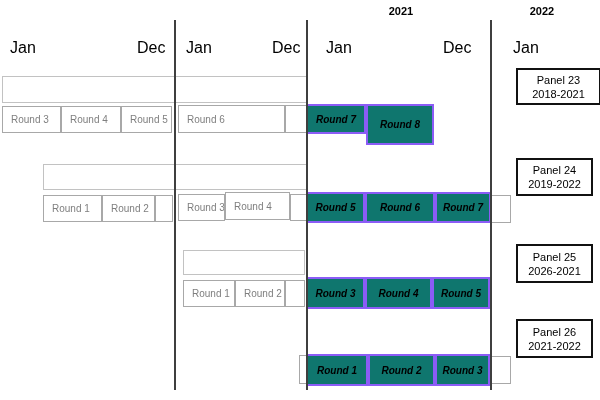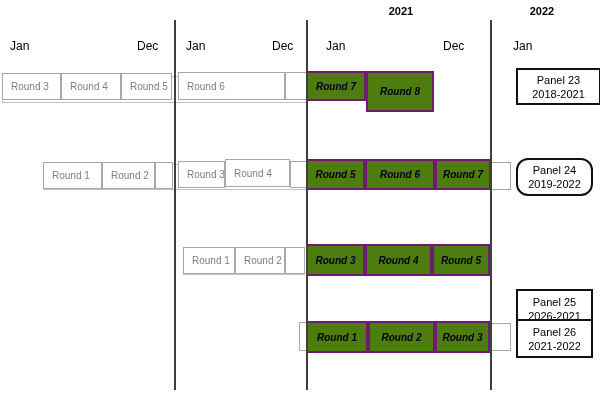--- a/index.html
+++ b/index.html
@@ -4,40 +4,40 @@
 <style>
   html,body{margin:0;padding:0;background:#fff;}
   #diagram{
     position:relative;width:600px;height:400px;background:#ffffff;overflow:hidden;
     font-family:"Liberation Sans",sans-serif;-webkit-font-smoothing:antialiased;
   }
   .year-label{
     position:absolute;width:80px;text-align:center;font-size:11px;font-weight:bold;color:#000;
   }
   .month-label{
-    position:absolute;font-size:12px;color:#000;
+    position:absolute;font-size:16px;color:#000;
   }
   .vline{
     position:absolute;width:2px;background:#3f3f3f;
   }
   .underlay{
     position:absolute;background:#fff;border:1px solid #c2c2c2;box-sizing:border-box;
   }
   .seg{
     position:absolute;box-sizing:border-box;display:flex;align-items:center;
-    white-space:nowrap;overflow:hidden;
+    white-space:nowrap;overflow:hidden;margin-top:33px;
   }
   .seg.white{
     background:#fff;border:1px solid #a8a8a8;color:#7f7f7f;font-size:10px;padding-left:8px;
   }
   .seg.empty{
     background:#fff;border:1px solid #a8a8a8;
   }
   .seg.gray{
-    background:#4d7c0f;border:2px solid #701a75;color:#000;font-size:10px;
+    background:#0f766e;border:2px solid #8b5cf6;color:#000;font-size:10px;
     font-weight:bold;font-style:italic;justify-content:center;padding-left:0;
   }
   .panel-box{
     position:absolute;background:#fff;border:2px solid #111;box-sizing:border-box;
     display:flex;flex-direction:column;justify-content:center;align-items:center;
     font-size:11px;line-height:14px;color:#000;text-align:center;
   }
 </style>
 </head>
 <body>
@@ -59,32 +59,32 @@
     <div class="seg white" style="left: 43px; top: 162px; width: 59px; height: 27px;">Round 1</div>
     <div class="seg white" style="left: 102px; top: 162px; width: 53px; height: 27px;">Round 2</div>
     <div class="seg empty" style="left: 155px; top: 162px; width: 18px; height: 27px;"></div>
     <div class="seg white" style="left: 178px; top: 161px; width: 47px; height: 27px;">Round 3</div>
     <div class="seg white" style="left: 225px; top: 159px; width: 65px; height: 28px;">Round 4</div>
     <div class="seg empty" style="left: 290px; top: 161px; width: 17px; height: 27px;"></div>
     <div class="seg gray" style="left: 306px; top: 159px; width: 59px; height: 31px;">Round 5</div>
     <div class="seg gray" style="left: 365px; top: 159px; width: 70px; height: 31px;">Round 6</div>
     <div class="seg gray" style="left: 435px; top: 159px; width: 56px; height: 31px;">Round 7</div>
     <div class="seg empty" style="left: 490px; top: 162px; width: 21px; height: 28px;"></div>
-    <div class="panel-box" style="left: 516px; top: 158px; width: 77px; height: 38px; border-radius: 12px;">
+    <div class="panel-box" style="left: 516px; top: 158px; width: 77px; height: 38px;">
       <span>Panel 24</span>
       <span>2019-2022</span>
     </div>
     <div class="underlay" style="left: 183px; top: 250px; width: 122px; height: 25px;"></div>
     <div class="seg white" style="left: 183px; top: 247px; width: 52px; height: 27px;">Round 1</div>
     <div class="seg white" style="left: 235px; top: 247px; width: 50px; height: 27px;">Round 2</div>
     <div class="seg empty" style="left: 285px; top: 247px; width: 20px; height: 27px;"></div>
     <div class="seg gray" style="left: 306px; top: 244px; width: 59px; height: 32px;">Round 3</div>
     <div class="seg gray" style="left: 365px; top: 244px; width: 67px; height: 32px;">Round 4</div>
     <div class="seg gray" style="left: 432px; top: 244px; width: 58px; height: 32px;">Round 5</div>
-    <div class="panel-box" style="left: 516px; top: 244px; width: 77px; height: 39px; margin-top: 45px;">
+    <div class="panel-box" style="left: 516px; top: 244px; width: 77px; height: 39px;">
       <span>Panel 25</span>
       <span>2026-2021</span>
     </div>
     <div class="seg empty" style="left: 299px; top: 322px; width: 8px; height: 29px;"></div>
     <div class="seg gray" style="left: 306px; top: 321px; width: 62px; height: 32px;">Round 1</div>
     <div class="seg gray" style="left: 368px; top: 321px; width: 67px; height: 32px;">Round 2</div>
     <div class="seg gray" style="left: 435px; top: 321px; width: 55px; height: 32px;">Round 3</div>
     <div class="seg empty" style="left: 490px; top: 323px; width: 21px; height: 28px;"></div>
     <div class="panel-box" style="left: 516px; top: 319px; width: 77px; height: 39px;">
       <span>Panel 26</span>

